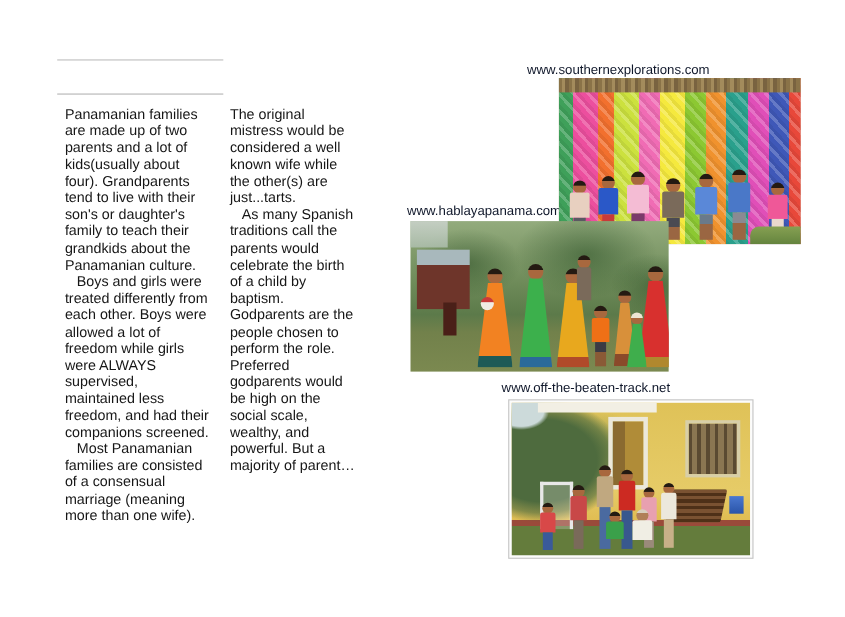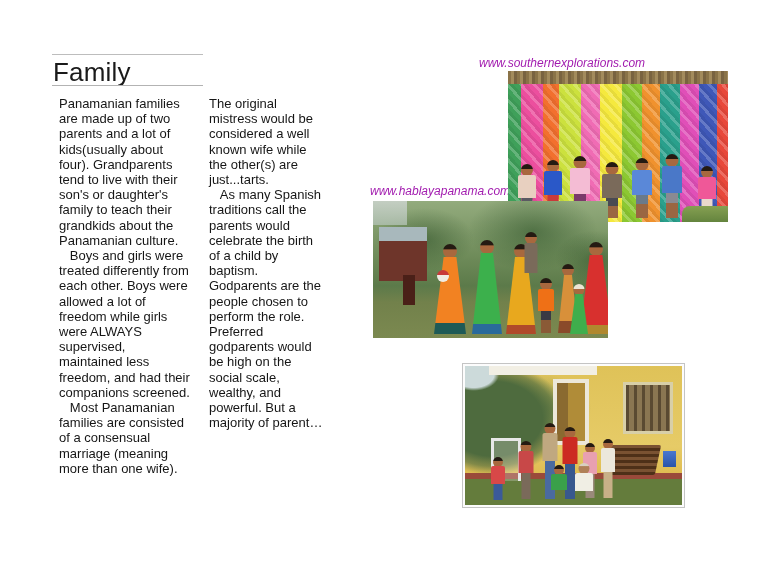--- a/index.html
+++ b/index.html
@@ -13,21 +13,21 @@
   .title {
     position:absolute; left:53px; top:57px; margin:0;
     font-size:26px; font-weight:400; color:#1a1a1a; letter-spacing:0.2px;
   }
   .col {
     position:absolute; top:96px; white-space:pre-wrap;
     font-size:13px; line-height:15.2px; color:#161616;
   }
   .col-left  { left:59px;  width:160px; }
   .col-right { left:209px; width:140px; }
-  .caption { position:absolute; font-size:12px; color:#a21caf; white-space:nowrap;font-style:italic; }
+  .caption { position:absolute; font-size:12px; color:#0f172a; white-space:nowrap; }
   .cap1 { left:479px; top:56px; }
   .cap2 { left:370px; top:184px;text-align:right; }
   .cap3 { left:456px; top:345px; }
 
   .photo { position:absolute; overflow:hidden; }
   .photo1 { left:508px; top:71px;  width:220px; height:151px; background:#cfc7b5; }
   .photo2 { left:373px; top:201px; width:235px; height:137px; }
   .photo3 { left:462px; top:363px; width:217px; height:139px;
             border:1px solid #c4c4c4; padding:2px; background:#fcfcfc; }
   .p3-inner { position:relative; width:100%; height:100%; overflow:hidden; }
@@ -90,21 +90,20 @@
   .head { border-radius:50%; background:linear-gradient(#241a12 38%, #a8683e 40%); }
   .body { border-radius:2px 2px 0 0; }
   .dress { clip-path:polygon(30% 0, 70% 0, 100% 100%, 0 100%); }
 </style>
 </head>
 <body>
 
 <div class="slide">
 
   <div class="rule rule-top"></div>
-  <h1 class="title">Family</h1>
   <div class="rule rule-bottom"></div>
 
   <div class="col col-right">The original
 mistress would be
 considered a well
 known wife while
 the other(s) are
 just...tarts.
    As many Spanish
 traditions call the
@@ -143,20 +142,21 @@
 freedom, and had their
 companions screened.
    Most Panamanian
 families are consisted
 of a consensual
 marriage (meaning
 more than one wife).</div>
 
   <div class="caption cap1">www.southernexplorations.com</div>
   <div class="caption cap2">www.hablayapanama.com</div>
+  <div class="caption cap3">www.off-the-beaten-track.net</div>
 
   <div class="photo photo1">
     <div class="p1-stripes"></div>
     <div class="p1-thatch"></div>
     <div class="fig" style="left:8px;width:22px;height:56px">
       <span class="head" style="width:12px;height:12px;top:0"></span>
         <span class="body" style="top:11px;width:18px;height:23px;background:#e8d0c0"></span>
         <span style="top:34px;width:11px;height:20px;background:linear-gradient(#5a5a62 0 8px,#9a6642 8px)"></span>
     </div>
     <div class="fig" style="left:34px;width:22px;height:60px">

